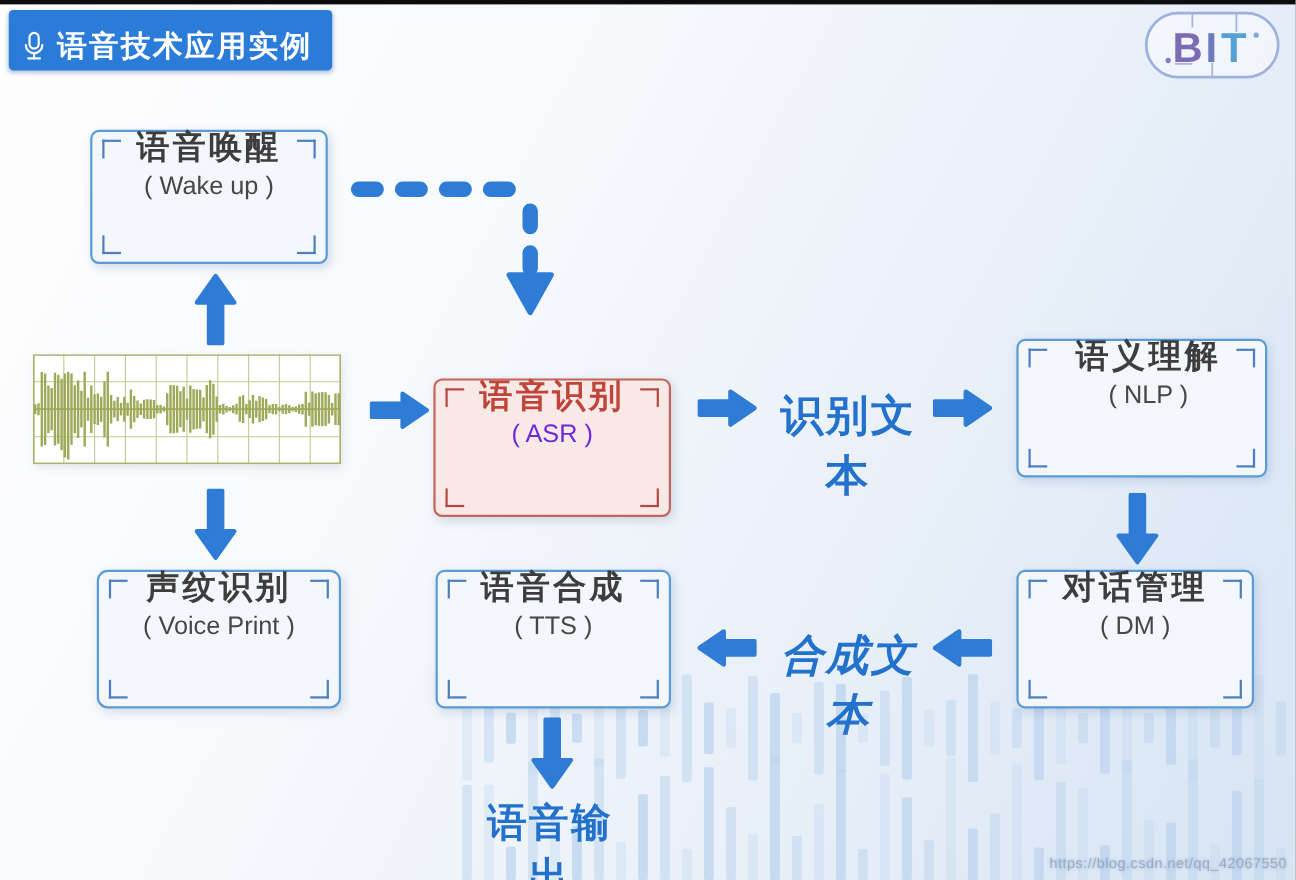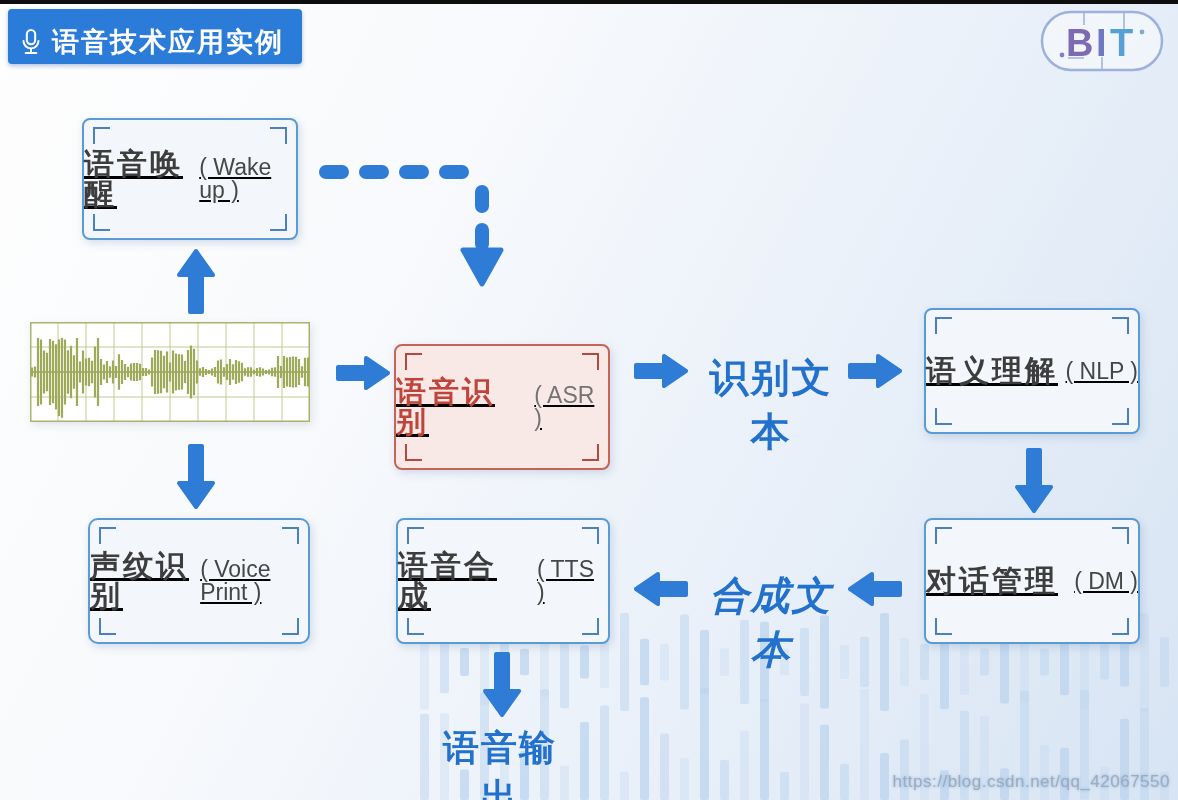--- a/index.html
+++ b/index.html
@@ -15,44 +15,44 @@
     background:#2b7cd9;border-radius:4px;display:flex;align-items:center;gap:10px;
     box-shadow:0 2px 4px rgba(40,90,160,.35);z-index:4;
   }
   .badge .label{color:#fff;font-size:27px;font-weight:bold;letter-spacing:2px;}
   
   .logo{position:absolute;left:1038px;top:8px;width:128px;height:66px;z-index:4;}
   
   .node{
     position:absolute;border:2px solid #5b9bd5;border-radius:8px;background:#f3f7fb;
     box-shadow:2px 3px 9px rgba(100,130,170,.25);
-    display:flex;flex-direction:row;align-items:center;justify-content:space-between;gap:7px;
-    z-index:2;text-decoration:underline;--bk:#4b7fbd;
+    display:flex;flex-direction:column;align-items:center;justify-content:flex-start;gap:7px;
+    z-index:2;--bk:#4b7fbd;
   }
   .node .title{font-size:30px;font-weight:bold;color:#3d3d3d;letter-spacing:3px;line-height:1;}
   .node .sub{font-size:23px;color:#464646;line-height:1;}
   .node.red{border-color:#c4655a;background:#f8e9e7;--bk:#b24a40;}
   .node.red .title{color:#c0443a;}
-  .node.red .sub{color:#737373;}
+  .node.red .sub{color:#6d28d9;}
   .corner{position:absolute;width:15px;height:15px;border:0 solid var(--bk);}
   .c-tl{top:7px;left:9px;border-top-width:2.5px;border-left-width:2.5px;}
   .c-tr{top:7px;right:9px;border-top-width:2.5px;border-right-width:2.5px;}
   .c-bl{bottom:7px;left:9px;border-bottom-width:2.5px;border-left-width:2.5px;}
   .c-br{bottom:7px;right:9px;border-bottom-width:2.5px;border-right-width:2.5px;}
   
   .pos{position:absolute;z-index:2;}
   .edge-label{
     position:absolute;z-index:2;width:146px;text-align:center;
     font-size:39px;font-weight:bold;color:#2271cc;letter-spacing:2px;
   }
   .waveform{position:absolute;left:30px;top:322px;width:280px;height:100px;z-index:2;
     box-shadow:2px 3px 8px rgba(110,130,150,.18);}
   .eq{position:absolute;left:420px;top:598px;width:758px;height:202px;z-index:0;}
   .watermark{
-    position:absolute;right:8px;bottom:8px;z-index:3;font-size:17px;
+    position:absolute;right:8px;bottom:8px;z-index:3;font-size:13px;
     color:rgba(158,170,184,.95);text-shadow:0 0 3px rgba(130,170,220,.8);letter-spacing:.5px;margin-top:38px;
   }
 </style>
 </head>
 <body>
 
 <div class="canvas">
   <div class="topbar"></div>
 
   <svg class="eq" viewBox="0 0 758 202" preserveAspectRatio="none">
@@ -201,21 +201,21 @@
   <svg class="pos" style="left:634px;top:353px;" width="54" height="36" viewBox="0 0 54 36">
     <polygon points="2,12 30,12 30,3 52,18 30,33 30,24 2,24" fill="#2e7cd6" stroke="#2e7cd6" stroke-width="4" stroke-linejoin="round"></polygon>
   </svg>
 
   <div class="edge-label" style="left:698px;top:351px;">识别文本</div>
 
   <svg class="pos" style="left:848px;top:353px;" width="54" height="36" viewBox="0 0 54 36">
     <polygon points="2,12 30,12 30,3 52,18 30,33 30,24 2,24" fill="#2e7cd6" stroke="#2e7cd6" stroke-width="4" stroke-linejoin="round"></polygon>
   </svg>
 
-  <div class="node" style="left:924px;top:308px;width:212px;height:122px;">
+  <div class="node" style="left:924px;top:308px;width:212px;height:122px;padding-left:12px;">
     <i class="corner c-tl"></i>
       <i class="corner c-tr"></i>
       <i class="corner c-bl"></i>
       <i class="corner c-br"></i>
     <span class="title">语义理解</span>
     <span class="sub">( NLP )</span>
   </div>
 
   <svg class="pos" style="left:1014px;top:448px;" width="40" height="66" viewBox="0 0 40 66">
     <polygon points="14,2 14,39 3,39 20,63 37,39 26,39 26,2" fill="#2e7cd6" stroke="#2e7cd6" stroke-width="4" stroke-linejoin="round"></polygon>

